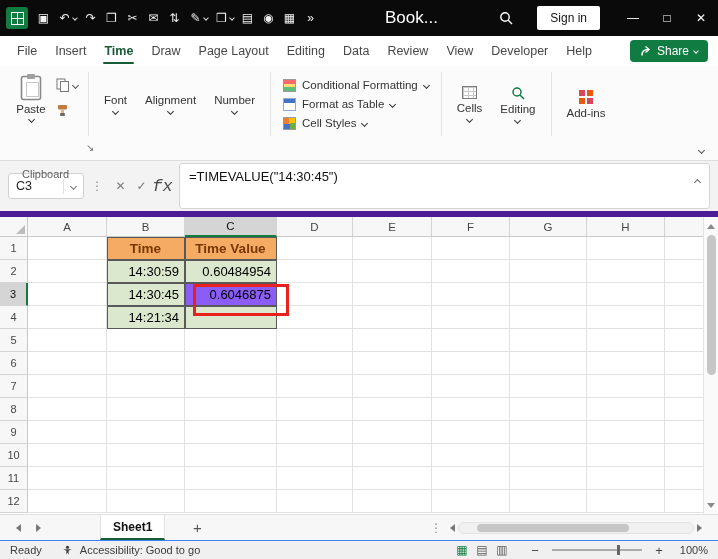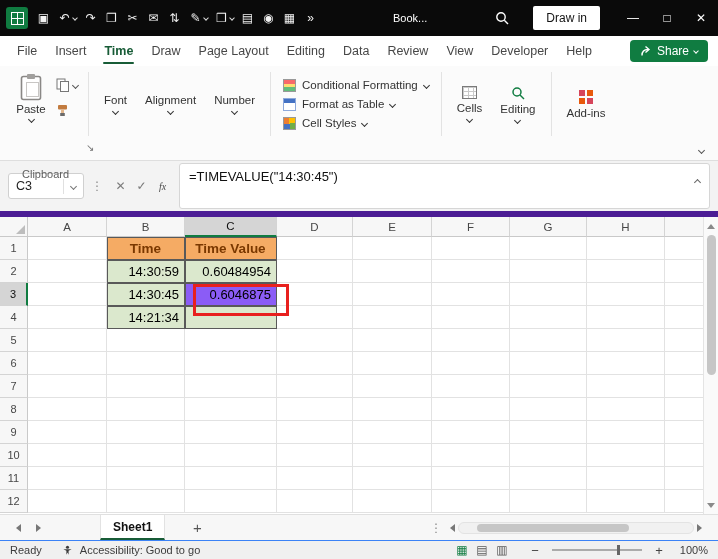--- a/index.html
+++ b/index.html
@@ -15,21 +15,21 @@
 
   
   .titlebar{flex:0 0 36px;background:var(--titlebar-bg,#0a0a0a);display:flex;align-items:center;color:#fff;padding-left:6px;}
   .app-icon{width:22px;height:22px;background:var(--accent-green,#107C41);border-radius:3px;display:flex;align-items:center;justify-content:center;margin-right:5px;}
   .xg{width:13px;height:13px;border:1px solid #fff;display:block;
       background:linear-gradient(#fff 0 0) 50% 0/1px 100% no-repeat,linear-gradient(#fff 0 0) 0 50%/100% 1px no-repeat;}
   .qat{display:flex;align-items:center;}
   .qbtn{width:21px;height:26px;display:flex;align-items:center;justify-content:center;font-size:12px;color:#f2f2f2;}
   .qchev{width:4px;height:4px;margin:0 3px 0 -2px;color:#d9d9d9;}
   .sp1{flex:1.2;}
-  .wbname{font-size:11px;color:#fff;}
+  .wbname{font-size:17px;color:#fff;}
   .sp2{flex:1;}
   .tbsearch{width:30px;height:36px;display:flex;align-items:center;justify-content:center;}
   .signin{background:#fff;color:#141414;font-size:12px;padding:5px 13px;border-radius:2px;margin-left:16px;}
   .winctl{display:flex;margin-left:16px;}
   .wbtn{width:34px;height:36px;display:flex;align-items:center;justify-content:center;font-size:12px;color:#fff;}
 
   
   .menubar{flex:0 0 30px;background:#fff;display:flex;align-items:center;padding-left:8px;}
   .rtabs{display:flex;align-items:center;height:30px;}
   .rtab{font-size:12.5px;color:#474747;padding:0 9px;height:30px;line-height:30px;position:relative;}
@@ -66,21 +66,21 @@
   .launcher{position:absolute;top:2px;font-size:10px;color:#777;}
   .rbcollapse{position:absolute;right:14px;top:3px;color:#555;}
 
   
   .fbar{flex:0 0 56px;background:#F3F3F3;display:flex;align-items:center;padding:0 8px;border-bottom:6px solid #4c1d95;}
   .namebox{width:76px;height:26px;background:#fff;border:1px solid #D0D0D0;border-radius:3px;display:flex;align-items:center;font-size:12.5px;color:#1f1f1f;padding:0 7px;gap:7px;}
   .nbsep{width:1px;height:15px;background:#E0E0E0;margin-left:auto;}
   .namebox .chev{color:#777;}
   .fbdots{color:#8a8a8a;font-size:12px;margin:0 7px;}
   .fbbtn{width:21px;height:22px;display:flex;align-items:center;justify-content:center;color:#7a7a7a;font-size:12px;}
-  .fbbtn.fx{font-style:italic;font-family:Liberation Serif, serif;font-size:10px;color:#4a4a4a;}
+  .fbbtn.fx{font-style:italic;font-family:Liberation Mono, monospace;font-size:17px;color:#4a4a4a;}
   .fbox{flex:1;height:46px;background:#fff;border:1px solid #D6D6D6;border-radius:3px;margin-left:6px;padding:5px 26px 0 9px;font-size:13px;color:#111;position:relative;}
   .fbexpand{position:absolute;right:9px;top:9px;color:#666;}
 
   
   .gridwrap{flex:1;position:relative;background:#fff;overflow:hidden;}
   .ghead{display:flex;height:20px;}
   .corner{width:28px;flex:0 0 28px;height:20px;background:#F7F7F7;border-right:1px solid #C9C9C9;border-bottom:1px solid #C9C9C9;position:relative;}
   .tri{position:absolute;right:2px;bottom:2px;width:0;height:0;border-left:9px solid transparent;border-bottom:9px solid #BDBDBD;}
   .colh{height:20px;background:#F7F7F7;border-right:1px solid #D4D4D4;border-bottom:1px solid #C9C9C9;font-size:11.5px;color:#474747;display:flex;align-items:center;justify-content:center;}
   .colh.sel{background:#D5D5D5;border-bottom:2px solid var(--accent-green,#107C41);color:#111;}
@@ -158,21 +158,21 @@
       </div>
     <div class="sp1"></div>
     <button class="wbname">Book...</button>
     <div class="sp2"></div>
     <button class="tbsearch">
       <svg width="14" height="14" viewBox="0 0 14 14">
           <circle cx="6" cy="6" r="4.2" fill="none" stroke="#fff" stroke-width="1.4"></circle>
           <line x1="9.3" y1="9.3" x2="13" y2="13" stroke="#fff" stroke-width="1.4"></line>
         </svg>
     </button>
-    <button class="signin">Draw in</button>
+    <button class="signin">Sign in</button>
     <div class="winctl">
       <button class="wbtn">—</button>
       <button class="wbtn">□</button>
       <button class="wbtn">✕</button>
     </div>
   </header>
 
   <nav class="menubar">
     <div class="rtabs">
         <button class="rtab">File</button>

